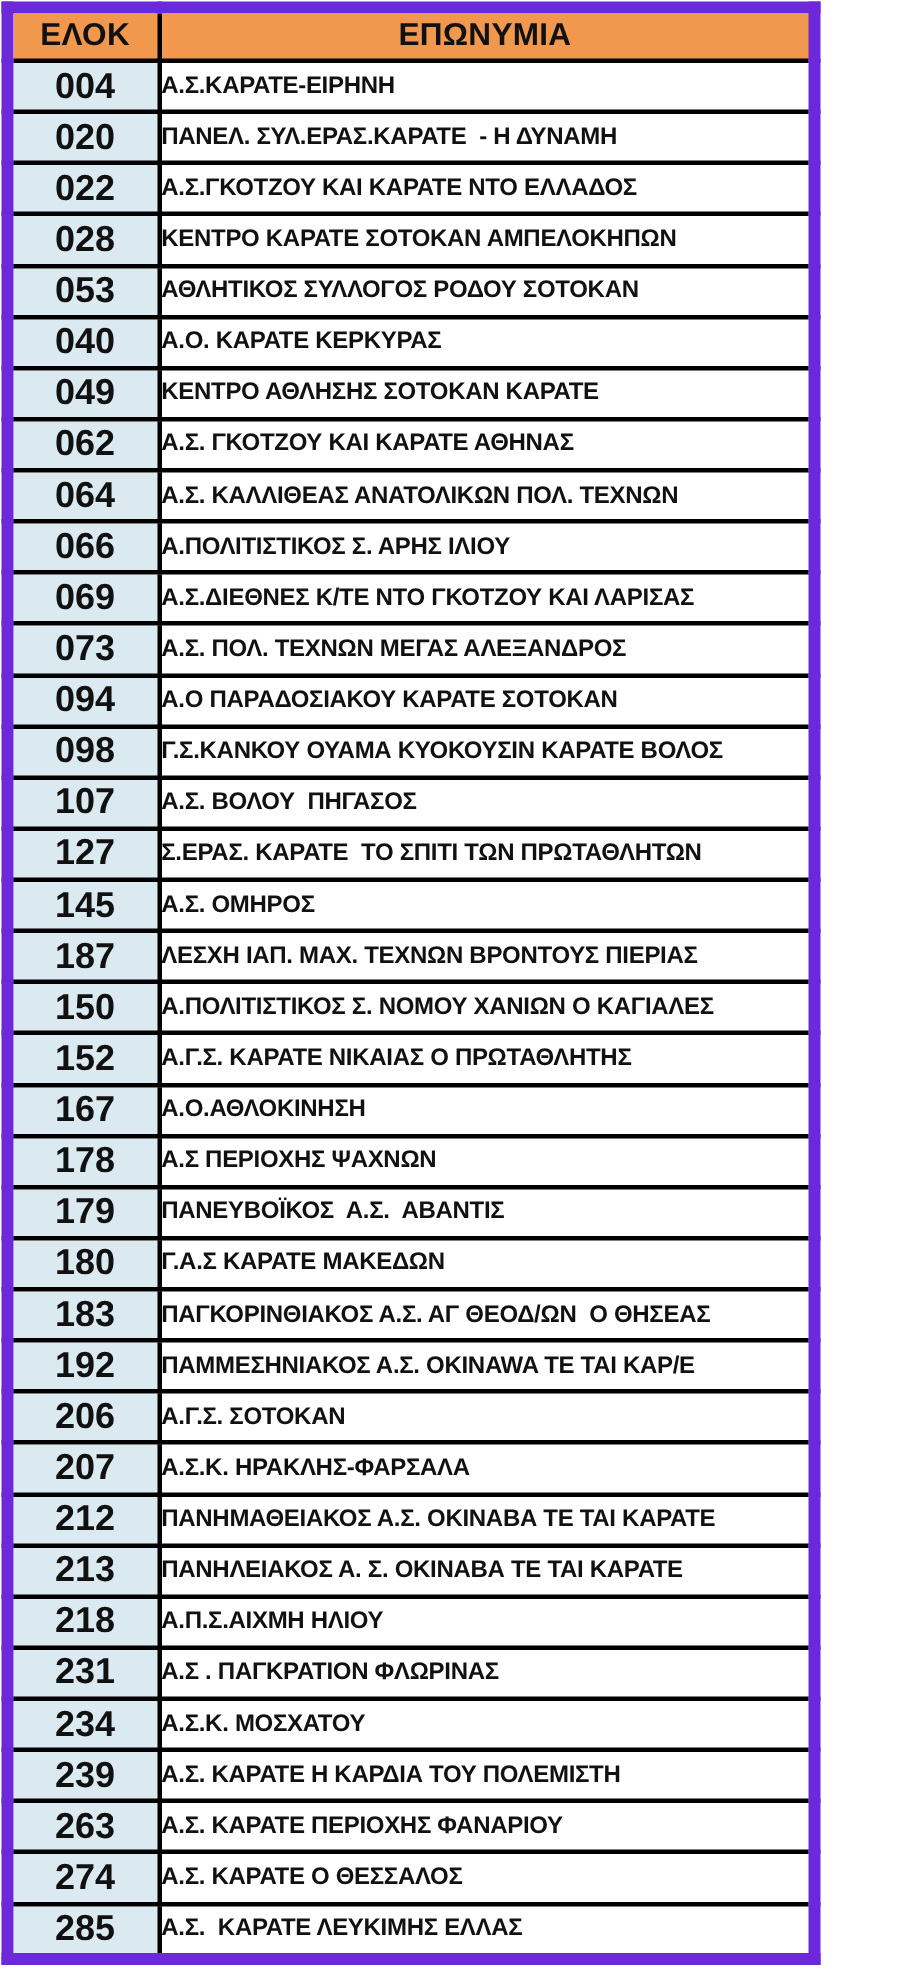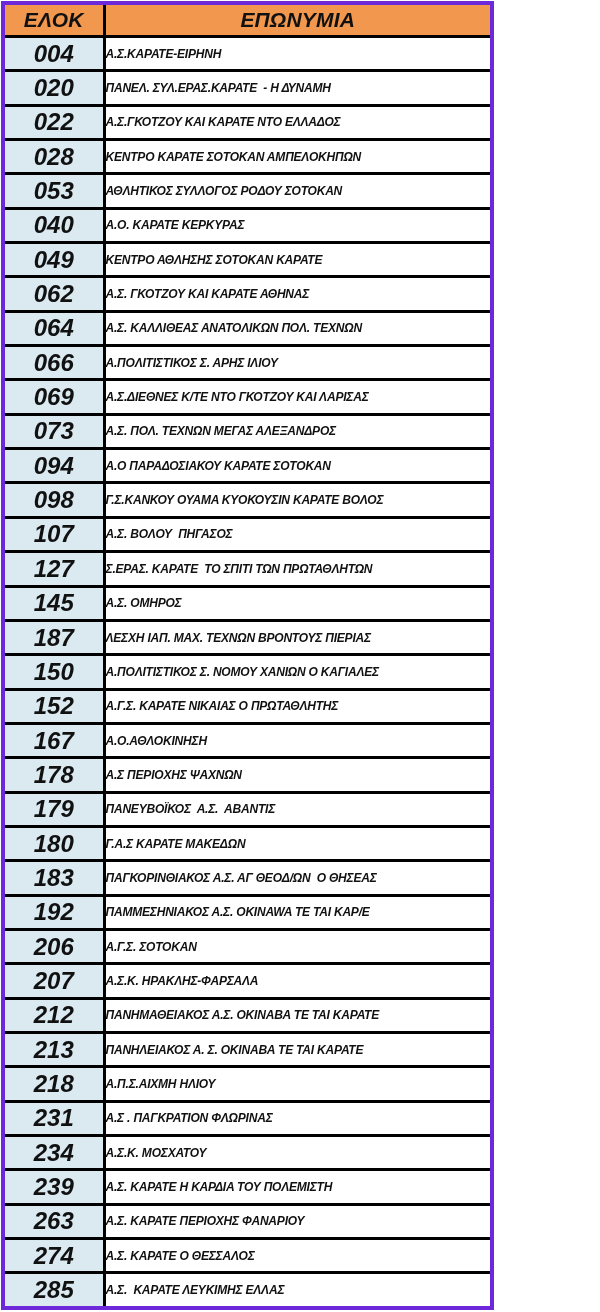--- a/index.html
+++ b/index.html
@@ -14,27 +14,26 @@
   }
   .table-wrap {
     width: 600px;
     height: 1312px;
     box-sizing: border-box;
     padding: 1px 1px 2px 1px;
   }
   table.registry {
     border-collapse: collapse;
     table-layout: fixed;
-    width: 493px;
+    width: 546px;
     height: 1309px;
     font-family: "Liberation Sans", "DejaVu Sans", sans-serif;
     font-weight: bold;
     color: #111111;
-    border: 4px solid #6d28d9;
-    font-style: italic;
+    border: 8px solid #6d28d9;
   }
   table.registry th,
   table.registry td {
     border: 3px solid #000000;
     padding: 0;
     overflow: hidden;
   }
   col.code-col  { width: 101px; }
   th.header-cell {
     background: #F2974E;
@@ -48,21 +47,21 @@
     background: #DBEAF1;
     text-align: center;
     vertical-align: middle;
     font-size: 24px;
   }
   td.name-cell {
     background: #FFFFFF;
     text-align: left;
     vertical-align: middle;
     padding-left: 12px;
-    font-size: 12px;
+    font-size: 16px;
     letter-spacing: -0.2px;
     white-space: pre;
   }
 </style>
 </head>
 <body>
 
 <div class="table-wrap">
   <table class="registry">
     <colgroup>

